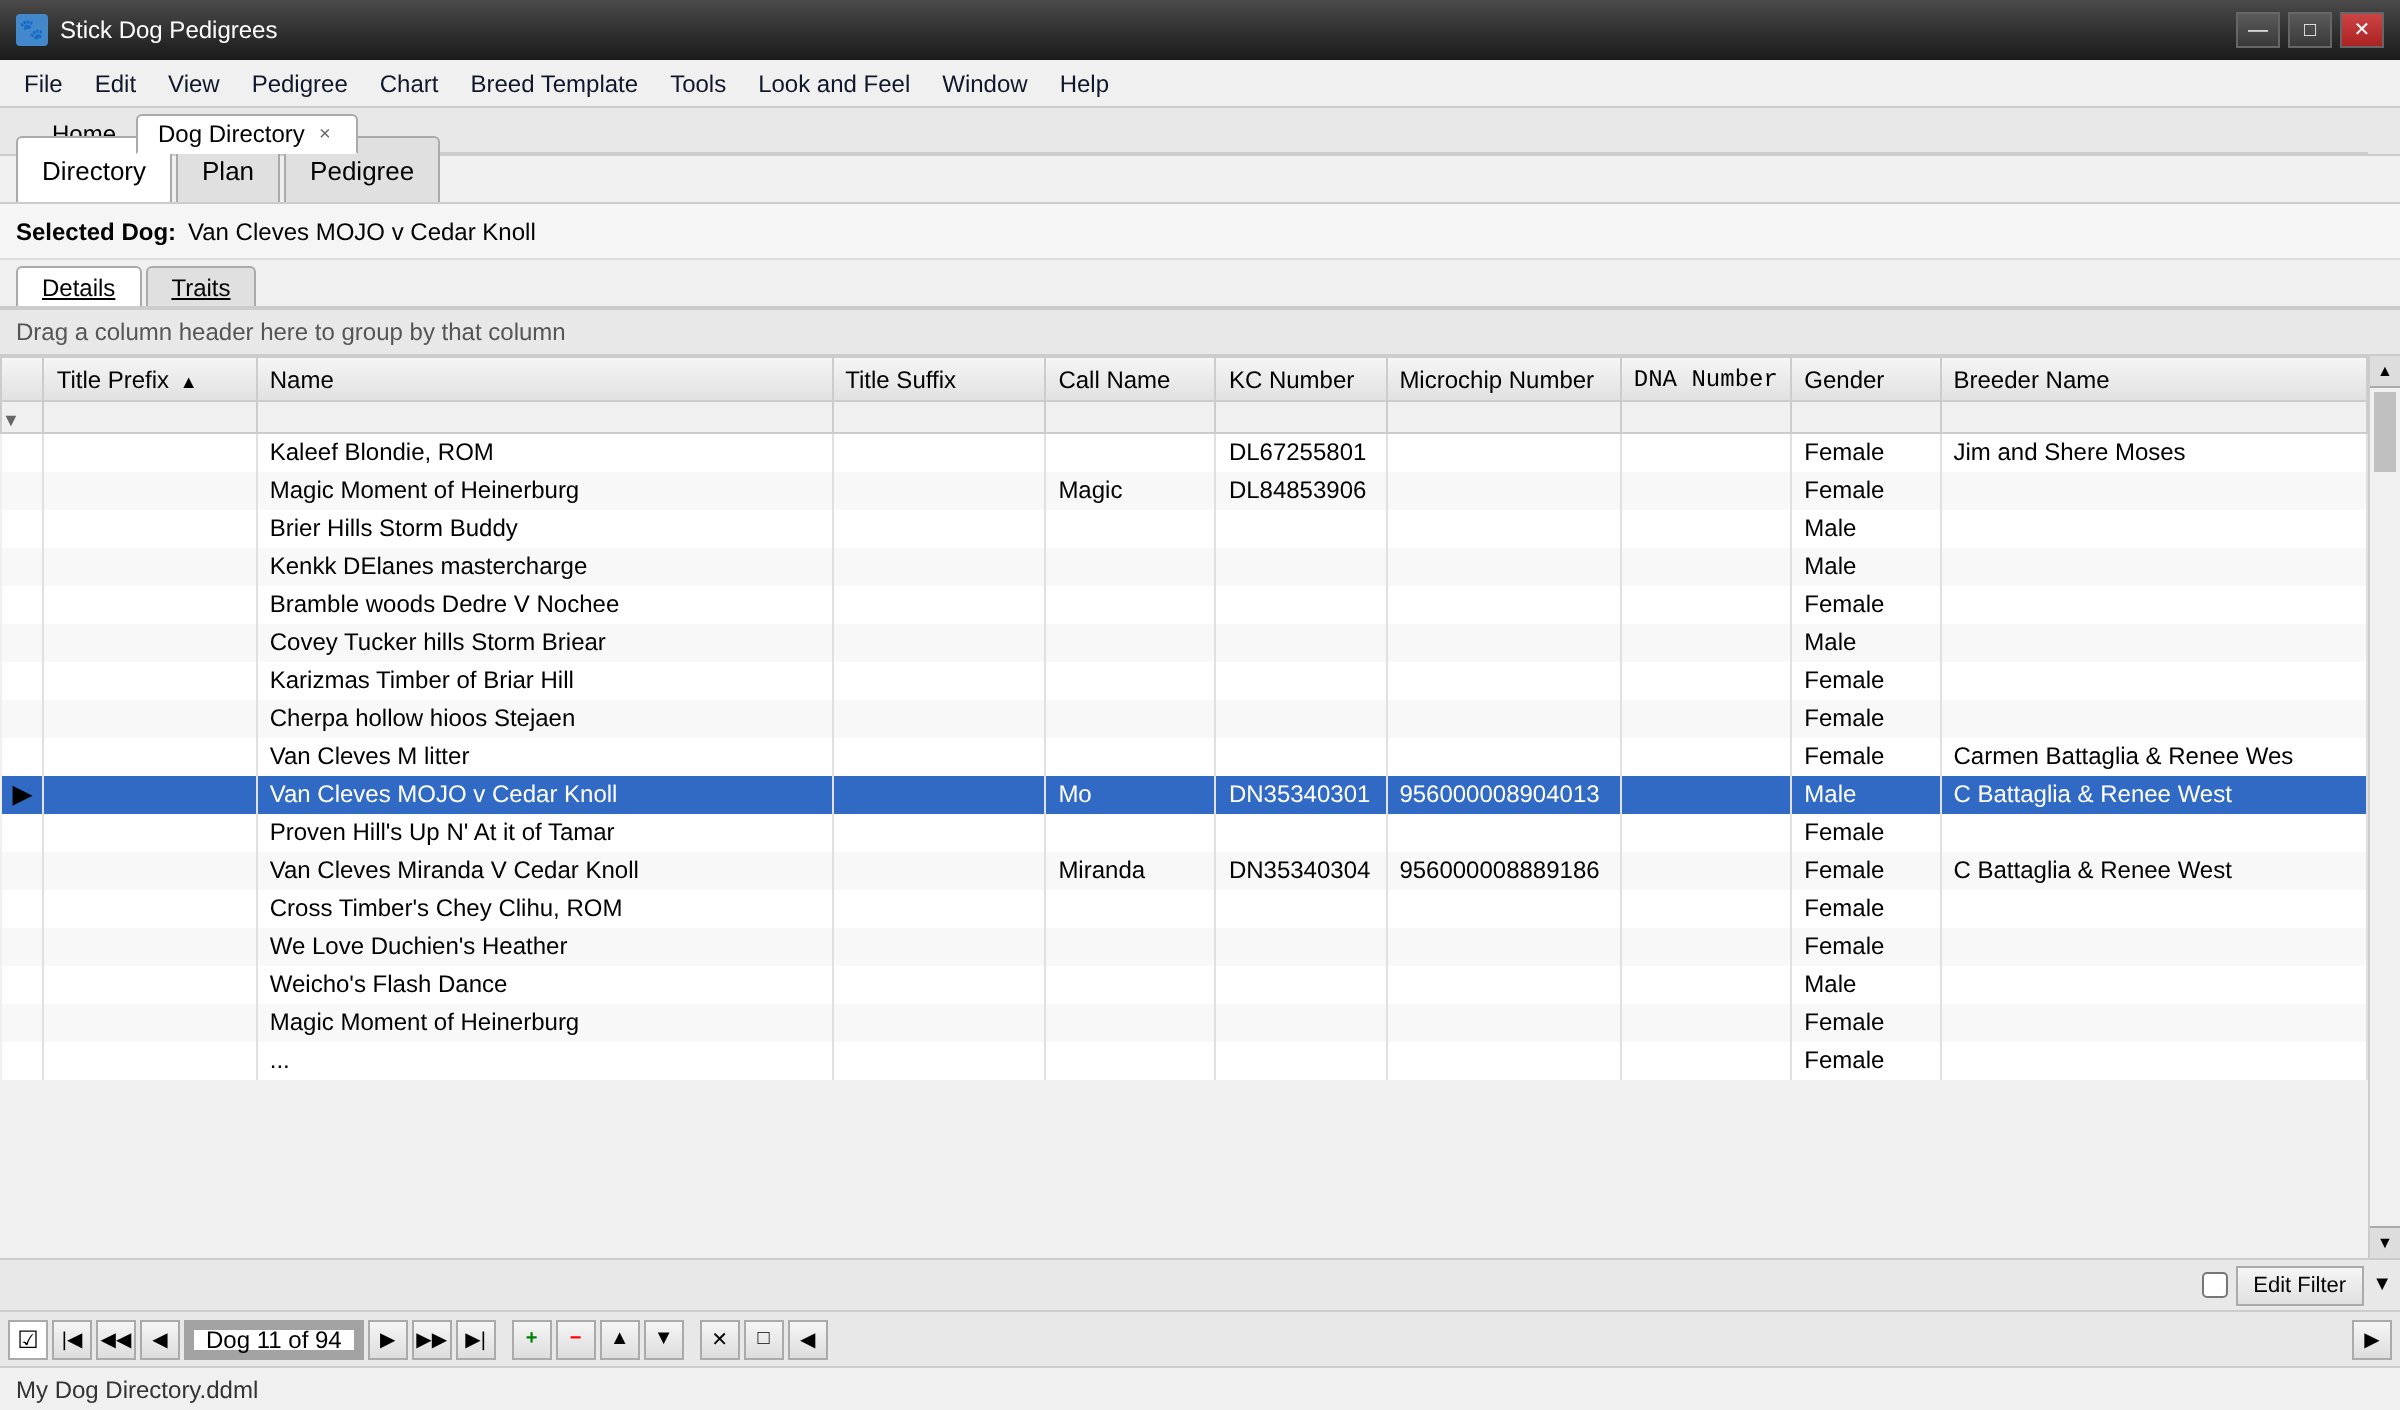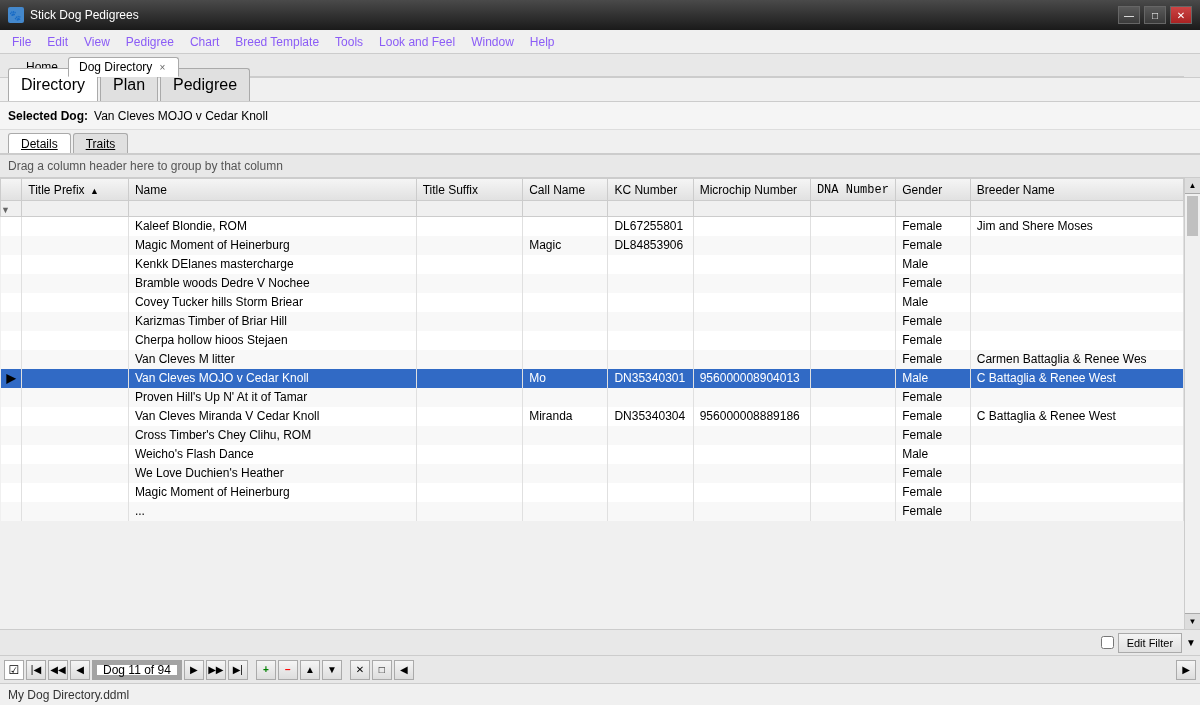--- a/index.html
+++ b/index.html
@@ -42,21 +42,21 @@
       border-bottom: 1px solid #ccc;
       height: 24px;
       display: flex;
       align-items: center;
       padding: 0 4px;
     }
     .menu-item {
       padding: 2px 8px;
       cursor: pointer;
       font-size: 12px;
-      color: #8b5cf6;
+      color: #0f172a;
     }
 
     
     #tab-bar {
       background: #e8e8e8;
       border-bottom: 1px solid #ccc;
       height: 24px;
       display: flex;
       align-items: flex-end;
       padding: 0 16px;
@@ -88,21 +88,21 @@
       display: flex;
       align-items: flex-end;
       padding: 0 8px;
     }
     .inner-tab {
       padding: 16px 12px;
       border: 1px solid #aaa;
       border-bottom: none;
       background: #e0e0e0;
       cursor: pointer;
-      font-size: 16px;
+      font-size: 13px;
       border-radius: 3px 3px 0 0;
       height: 20px;
       display: flex; align-items: center;
     }
     .inner-tab.active { background: #ffffff; }
     .inner-tab + .inner-tab { margin-left: 2px; }
 
     
     #selected-dog-bar {
       background: #f5f5f5;
@@ -415,20 +415,32 @@
                 <td class="col-call-name">Magic</td>
                 <td class="col-kc">DL84853906</td>
                 <td class="col-microchip"></td>
                 <td class="col-dna"></td>
                 <td class="col-gender">Female</td>
                 <td class="col-breeder"></td>
               </tr>
               <tr>
                 <td class="col-arrow"></td>
                 <td class="col-title-prefix"></td>
+                <td class="col-name">Brier Hills Storm Buddy</td>
+                <td class="col-title-suffix"></td>
+                <td class="col-call-name"></td>
+                <td class="col-kc"></td>
+                <td class="col-microchip"></td>
+                <td class="col-dna"></td>
+                <td class="col-gender">Male</td>
+                <td class="col-breeder"></td>
+              </tr>
+              <tr>
+                <td class="col-arrow"></td>
+                <td class="col-title-prefix"></td>
                 <td class="col-name">Kenkk DElanes mastercharge</td>
                 <td class="col-title-suffix"></td>
                 <td class="col-call-name"></td>
                 <td class="col-kc"></td>
                 <td class="col-microchip"></td>
                 <td class="col-dna"></td>
                 <td class="col-gender">Male</td>
                 <td class="col-breeder"></td>
               </tr>
               <tr>
@@ -535,39 +547,39 @@
                 <td class="col-call-name"></td>
                 <td class="col-kc"></td>
                 <td class="col-microchip"></td>
                 <td class="col-dna"></td>
                 <td class="col-gender">Female</td>
                 <td class="col-breeder"></td>
               </tr>
               <tr>
                 <td class="col-arrow"></td>
                 <td class="col-title-prefix"></td>
+                <td class="col-name">We Love Duchien's Heather</td>
+                <td class="col-title-suffix"></td>
+                <td class="col-call-name"></td>
+                <td class="col-kc"></td>
+                <td class="col-microchip"></td>
+                <td class="col-dna"></td>
+                <td class="col-gender">Female</td>
+                <td class="col-breeder"></td>
+              </tr>
+              <tr>
+                <td class="col-arrow"></td>
+                <td class="col-title-prefix"></td>
                 <td class="col-name">Weicho's Flash Dance</td>
                 <td class="col-title-suffix"></td>
                 <td class="col-call-name"></td>
                 <td class="col-kc"></td>
                 <td class="col-microchip"></td>
                 <td class="col-dna"></td>
                 <td class="col-gender">Male</td>
-                <td class="col-breeder"></td>
-              </tr>
-              <tr>
-                <td class="col-arrow"></td>
-                <td class="col-title-prefix"></td>
-                <td class="col-name">We Love Duchien's Heather</td>
-                <td class="col-title-suffix"></td>
-                <td class="col-call-name"></td>
-                <td class="col-kc"></td>
-                <td class="col-microchip"></td>
-                <td class="col-dna"></td>
-                <td class="col-gender">Female</td>
                 <td class="col-breeder"></td>
               </tr>
               <tr>
                 <td class="col-arrow"></td>
                 <td class="col-title-prefix"></td>
                 <td class="col-name">Magic Moment of Heinerburg</td>
                 <td class="col-title-suffix"></td>
                 <td class="col-call-name"></td>
                 <td class="col-kc"></td>
                 <td class="col-microchip"></td>

